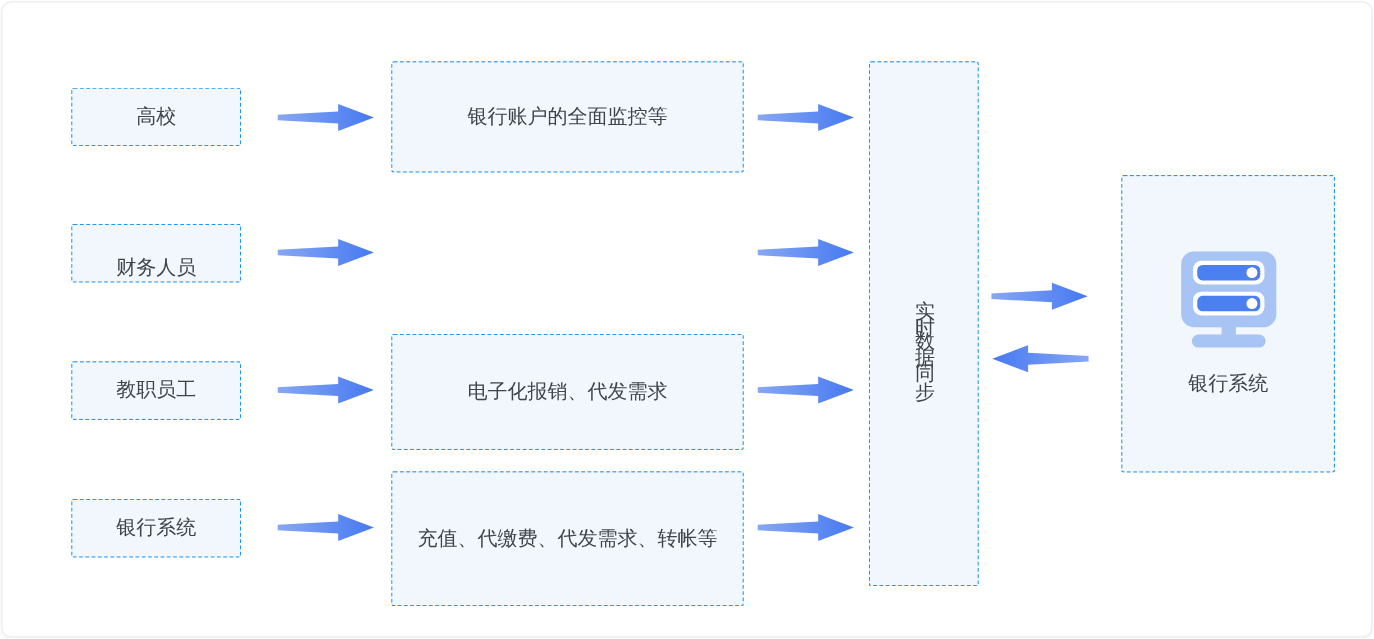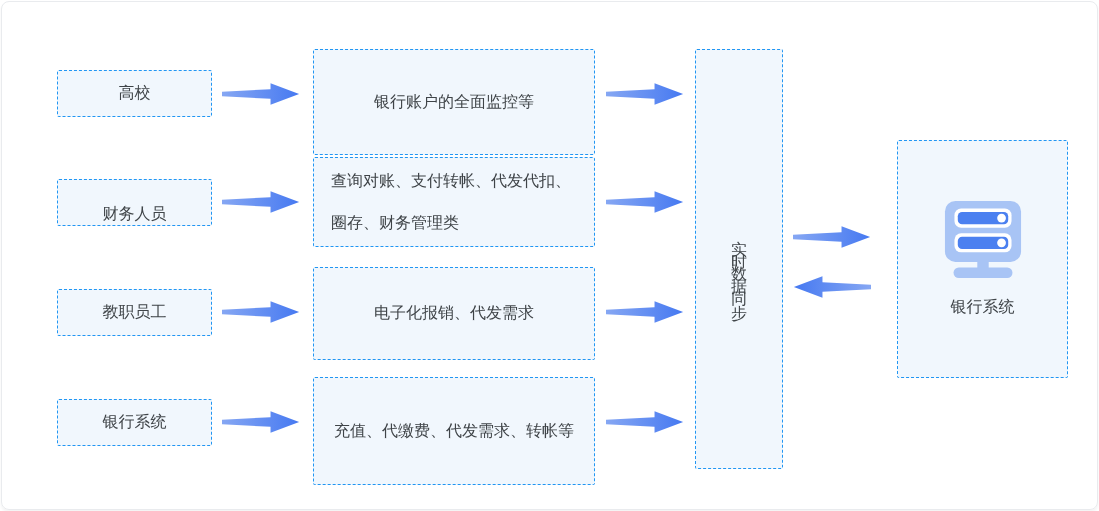--- a/index.html
+++ b/index.html
@@ -32,28 +32,28 @@
     color: #3F4448;
     font-size: 16px;
   }
   .center {
     display: flex;
     align-items: center;
     justify-content: center;
     text-align: center;
   }
   
-  .actor { left: 57px; width: 155px; height: 47px; }
+  .actor { left: 57px; width: 136px; height: 47px; }
   .actor-0 { top: 70px; }
   .actor-1 { top: 179px; align-items: flex-end; }
   .actor-2 { top: 289px; }
   .actor-3 { top: 399px; }
   
   .service { left: 313px; width: 282px; }
-  .service-0 { top: 49px;  height: 106px; }
+  .service-0 { top: 49px;  height: 89px; }
   .service-1 { top: 157px; height: 90px; align-items: center; display: flex; }
   .service-2 { top: 267px; height: 93px; }
   .service-3 { top: 377px; height: 108px; }
   .service-1 .wrap-text {
     padding: 0 17px;
     line-height: 42px;
     text-align: left;
   }
   
   .sync-box { left: 695px; top: 49px; width: 88px; height: 420px; }
@@ -113,23 +113,20 @@
   <div class="box actor actor-2 center">
     <span>教职员工</span>
   </div>
   <div class="box actor actor-3 center">
     <span>银行系统</span>
   </div>
 
   <div class="box service service-0 center">
     <span>银行账户的全面监控等</span>
   </div>
-  <div class="box service service-1">
-    <span class="wrap-text">查询对账、支付转帐、代发代扣、圈存、财务管理类</span>
-  </div>
   <div class="box service service-2 center">
     <span>电子化报销、代发需求</span>
   </div>
   <div class="box service service-3 center">
     <span>充值、代缴费、代发需求、转帐等</span>
   </div>
 
   <div class="box sync-box center">
     <span class="sync-text">实时数据同步</span>
   </div>

